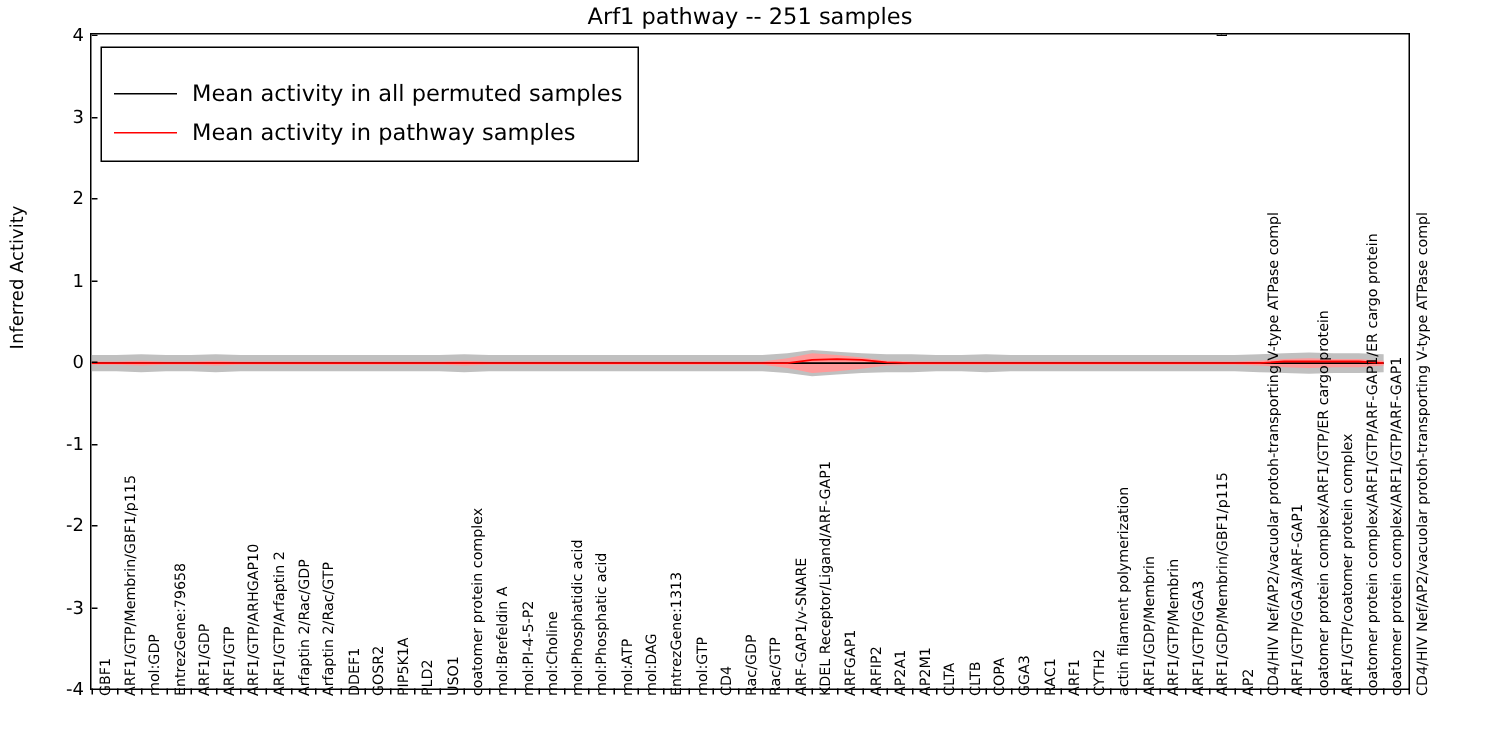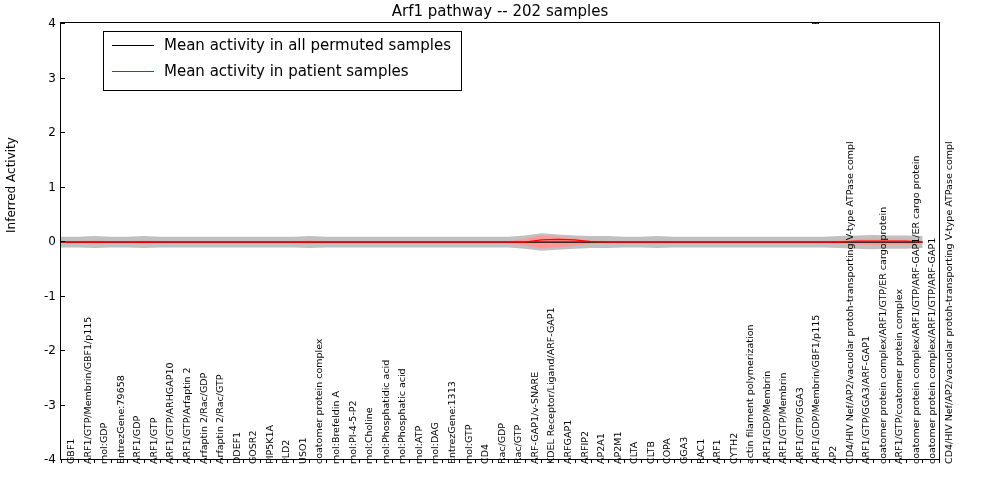--- a/index.html
+++ b/index.html
@@ -101,23 +101,22 @@
     width: 878px;
     height: 436px;
   }
   
   #legend {
     position: absolute;
     left: 6px;
     top: 8px;
     border: 1px solid #000000;
     background: #ffffff;
-    padding: 0 10px 6px 8px;
+    padding: 17px 10px 6px 8px;
     box-sizing: border-box;
-    margin-left: 36px;
   }
   .legend-row {
     display: flex;
     align-items: center;
     height: 26px;
   }
   .legend-swatch {
     width: 42px;
     height: 0;
     border-top-width: 1.5px;
@@ -128,21 +127,21 @@
     font-size: 15px;
     color: #000000;
     white-space: nowrap;
   }
 </style>
 </head>
 <body>
 
 <div id="figure">
 
-  <div id="chart-title">Arf1 pathway -- 202 samples</div>
+  <div id="chart-title">Arf1 pathway -- 251 samples</div>
 
   <div id="y-axis-label">Inferred Activity</div>
 
   <div id="y-ticks">
       <div class="ytick-label" style="top: 459px;">-4</div>
       <div class="ytick-label" style="top: 404.5px;">-3</div>
       <div class="ytick-label" style="top: 350px;">-2</div>
       <div class="ytick-label" style="top: 295.5px;">-1</div>
       <div class="ytick-label" style="top: 241px;">0</div>
       <div class="ytick-label" style="top: 186.5px;">1</div>
@@ -161,21 +160,21 @@
     <div id="inline-labels">
         <div class="xtick-label" style="position: absolute; left: 749.472px; top: 2px;">Brefeldin A</div>
       </div>
     <div id="legend">
         <div class="legend-row">
           <span class="legend-swatch" style="border-top-color: rgb(0, 0, 0);"></span>
           <span class="legend-text">Mean activity in all permuted samples</span>
         </div>
         <div class="legend-row">
           <span class="legend-swatch" style="border-top-color: rgb(255, 0, 0);"></span>
-          <span class="legend-text">Mean activity in patient samples</span>
+          <span class="legend-text">Mean activity in pathway samples</span>
         </div>
       </div>
   <div class="ytick-mark-in" style="top: 436px;"></div>
       <div class="ytick-mark-in" style="top: 381.5px;"></div>
       <div class="ytick-mark-in" style="top: 327px;"></div>
       <div class="ytick-mark-in" style="top: 272.5px;"></div>
       <div class="ytick-mark-in" style="top: 218px;"></div>
       <div class="ytick-mark-in" style="top: 163.5px;"></div>
       <div class="ytick-mark-in" style="top: 109px;"></div>
       <div class="ytick-mark-in" style="top: 54.5px;"></div>

